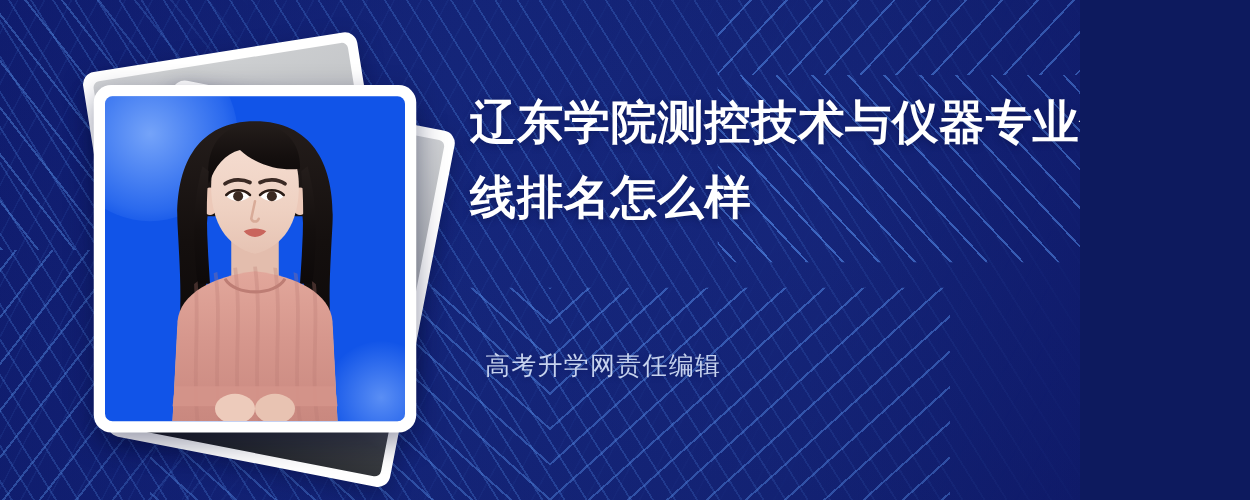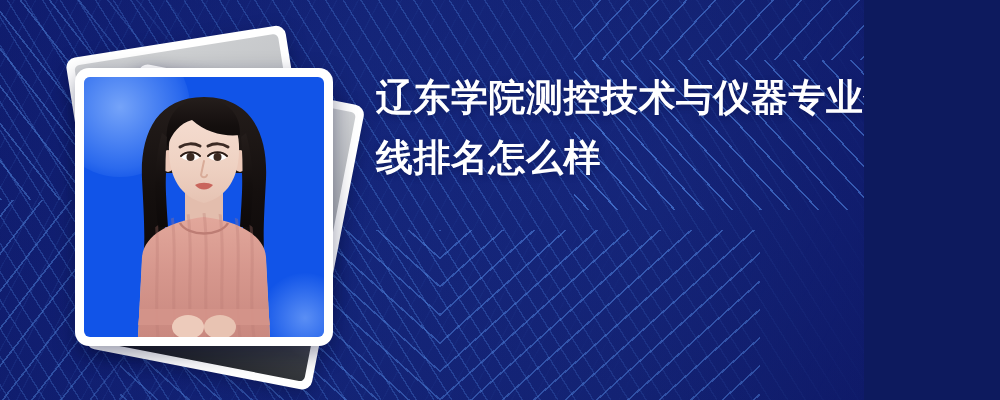--- a/index.html
+++ b/index.html
@@ -386,15 +386,16 @@
         </svg>
       </div>
     </div>
   </div>
 
   <div class="text-col">
     <h1 class="headline">辽东学院测控技术与仪器专业分数线排名怎么样</h1>
   </div>
 
   <div class="author-block">
+    <div class="author-role">高考升学网责任编辑</div>
   </div>
 
 </div>
 
 </body></html>

